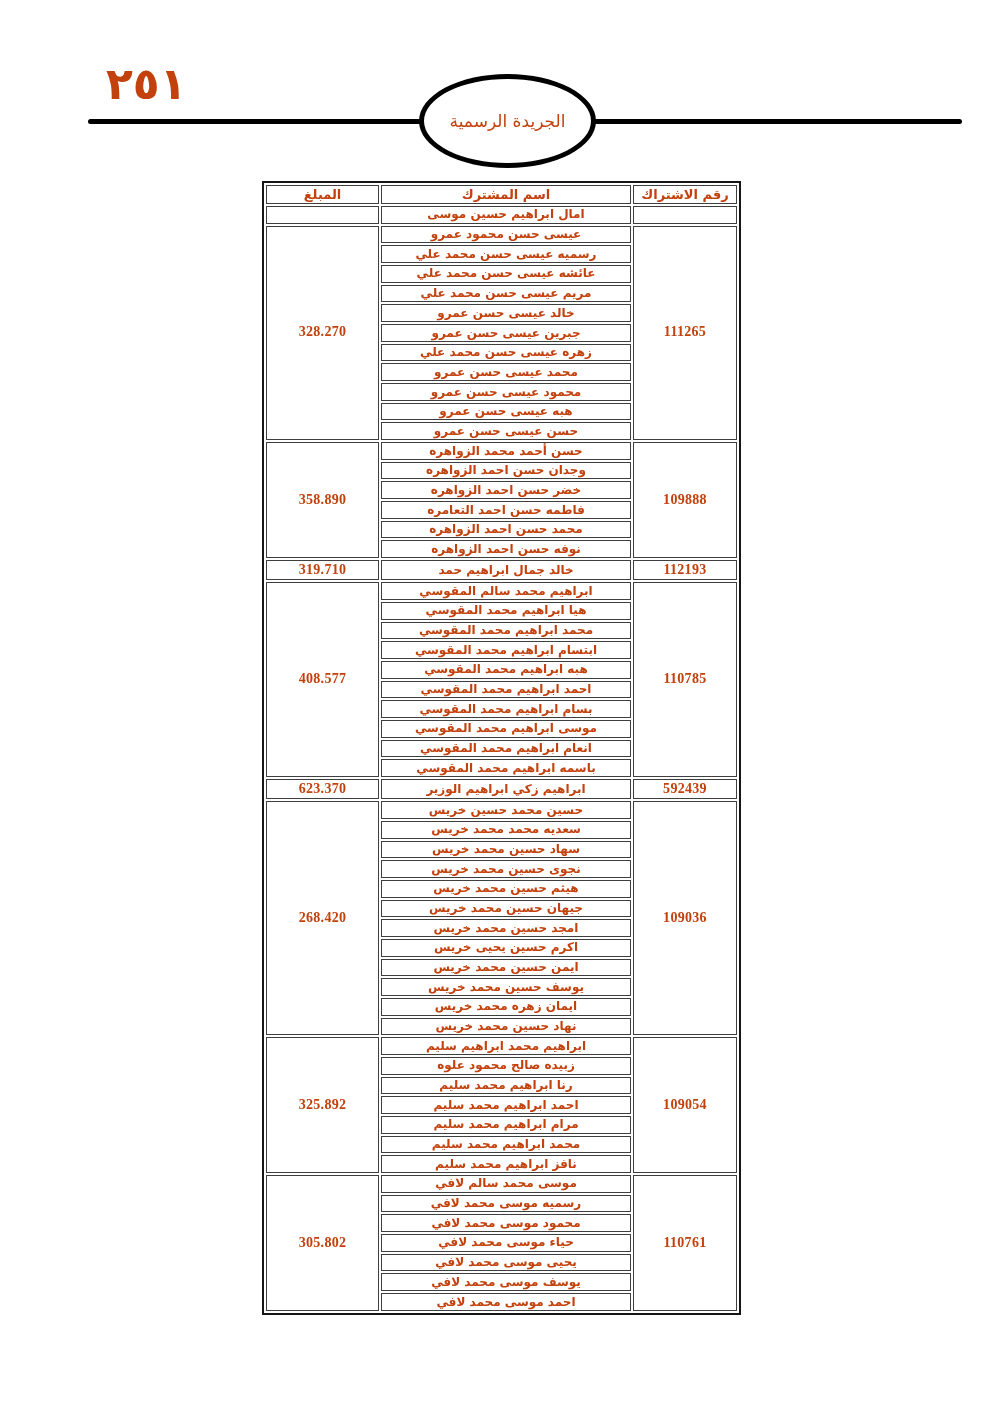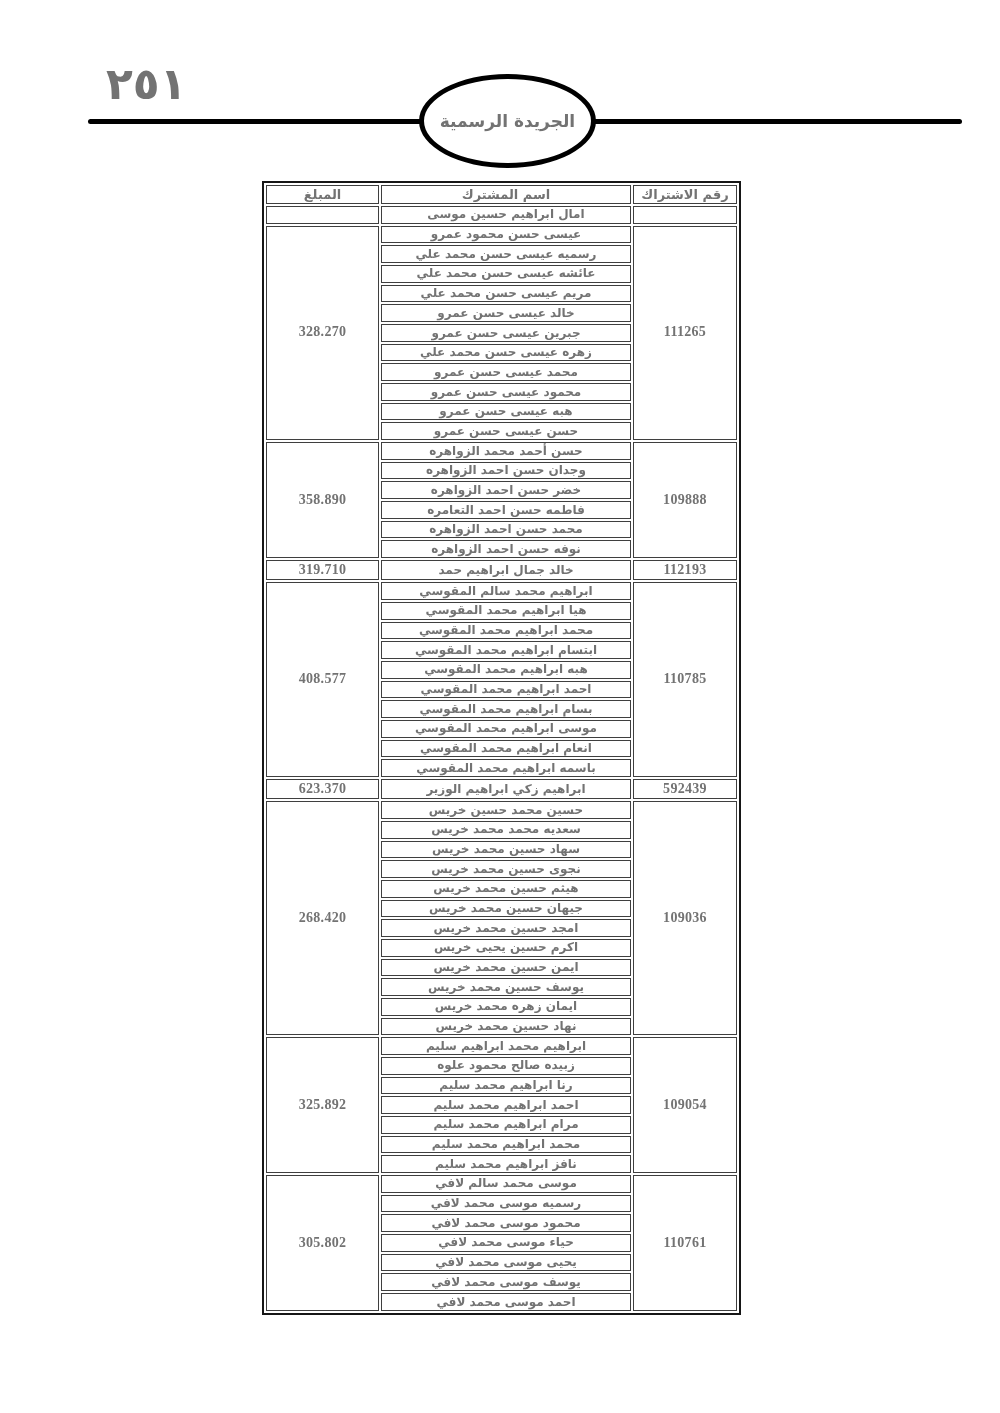--- a/index.html
+++ b/index.html
@@ -2,41 +2,41 @@
 <html lang="ar"><head>
 <meta charset="utf-8">
 <style>
   html,body{margin:0;padding:0;background:#e9e9e9;}
   .sheet{
     position:relative;
     width:1000px;height:1413px;
     margin:0 auto;
     background:#ffffff;
     font-family:"DejaVu Sans", sans-serif;
-    color:#737373;
+    color:#c2410c;
     overflow:hidden;
   }
   
   .pagenum{
     position:absolute;top:62px;left:106px;
     font-size:44px;font-weight:bold;line-height:1;
     font-family:"DejaVu Sans", sans-serif;
   }
   .rule{
     position:absolute;top:119px;left:88px;
     width:874px;height:5px;background:#000;border-radius:3px;z-index:1;
   }
   .banner{
     position:absolute;top:74px;left:419px;
     width:177px;height:94px;
     background:#fff;border:5px solid #000;border-radius:50%;
     display:flex;align-items:center;justify-content:center;
     z-index:2;box-sizing:border-box;
   }
-  .banner-title{font-size:17px;font-weight:bold;direction:rtl;}
+  .banner-title{font-size:17px;font-weight:normal;direction:rtl;}
   
   table.gazette{
     position:absolute;top:181px;left:262px;
     width:475px;height:1134px;
     direction:rtl;
     border-collapse:separate;border-spacing:2px;
     border:2px solid #161616;
     table-layout:fixed;background:#fff;
     box-sizing:border-box;
   }

